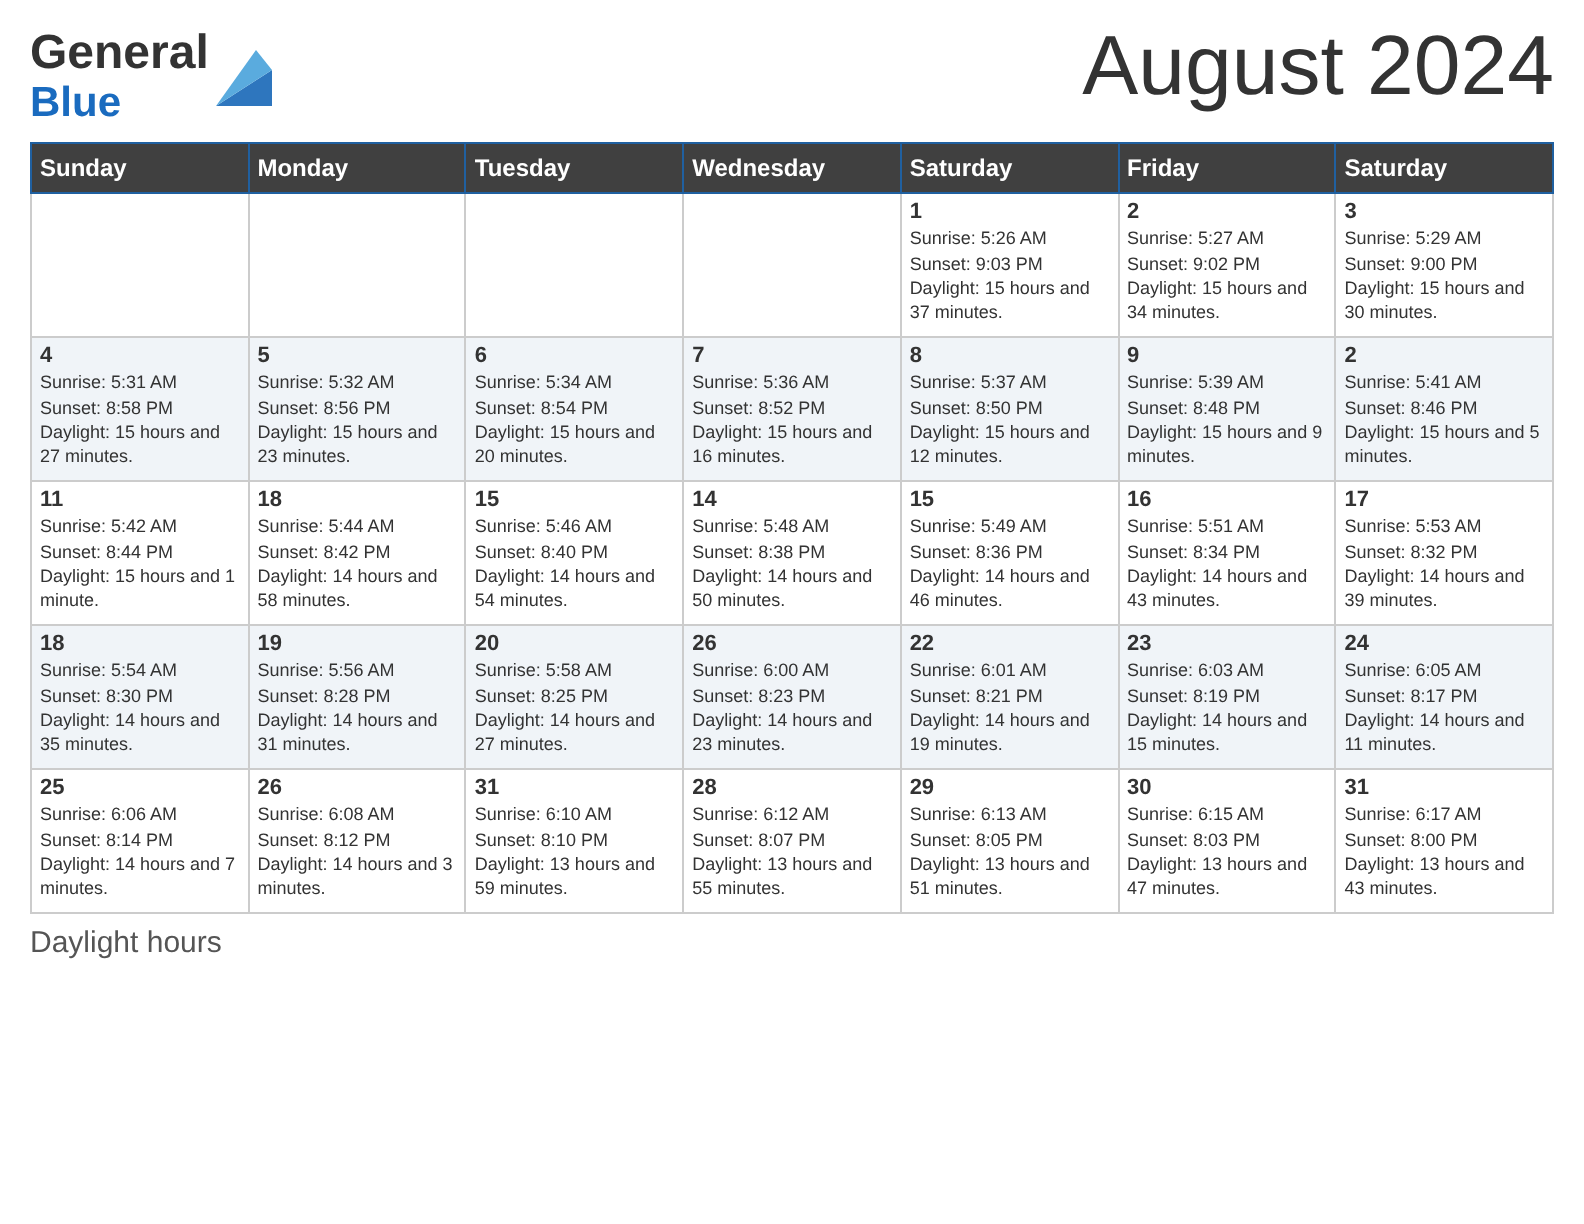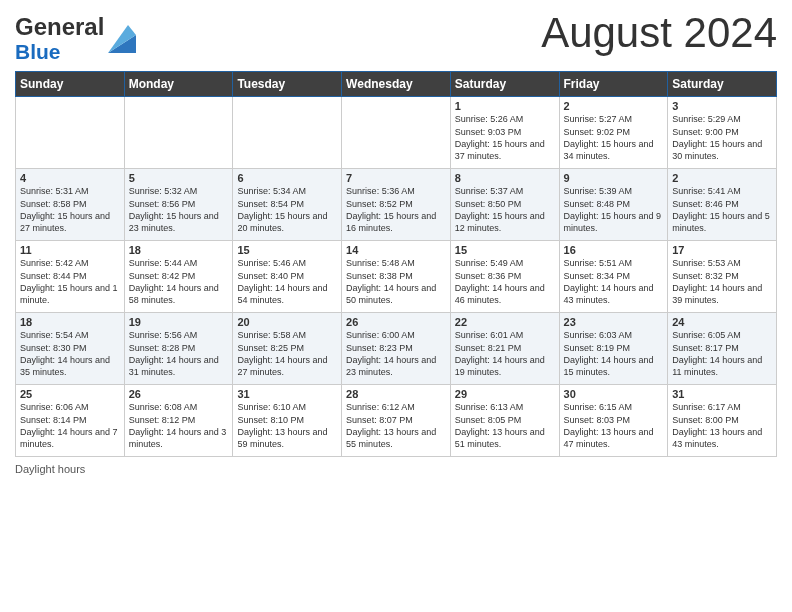--- a/index.html
+++ b/index.html
@@ -95,21 +95,21 @@
     .day-info {
       font-size: 9px;
       line-height: 1.35;
       color: #333;
     }
     .empty-cell {
       background-color: #fff;
     }
     .footer-note {
       margin-top: 6px;
-      font-size: 11px;
+      font-size: 15px;
       color: #555;
     }
   </style>
 </head>
 <body>
 
 <div class="header">
   <div class="logo">
     <div class="logo-text">
       <span class="logo-general">General</span>

